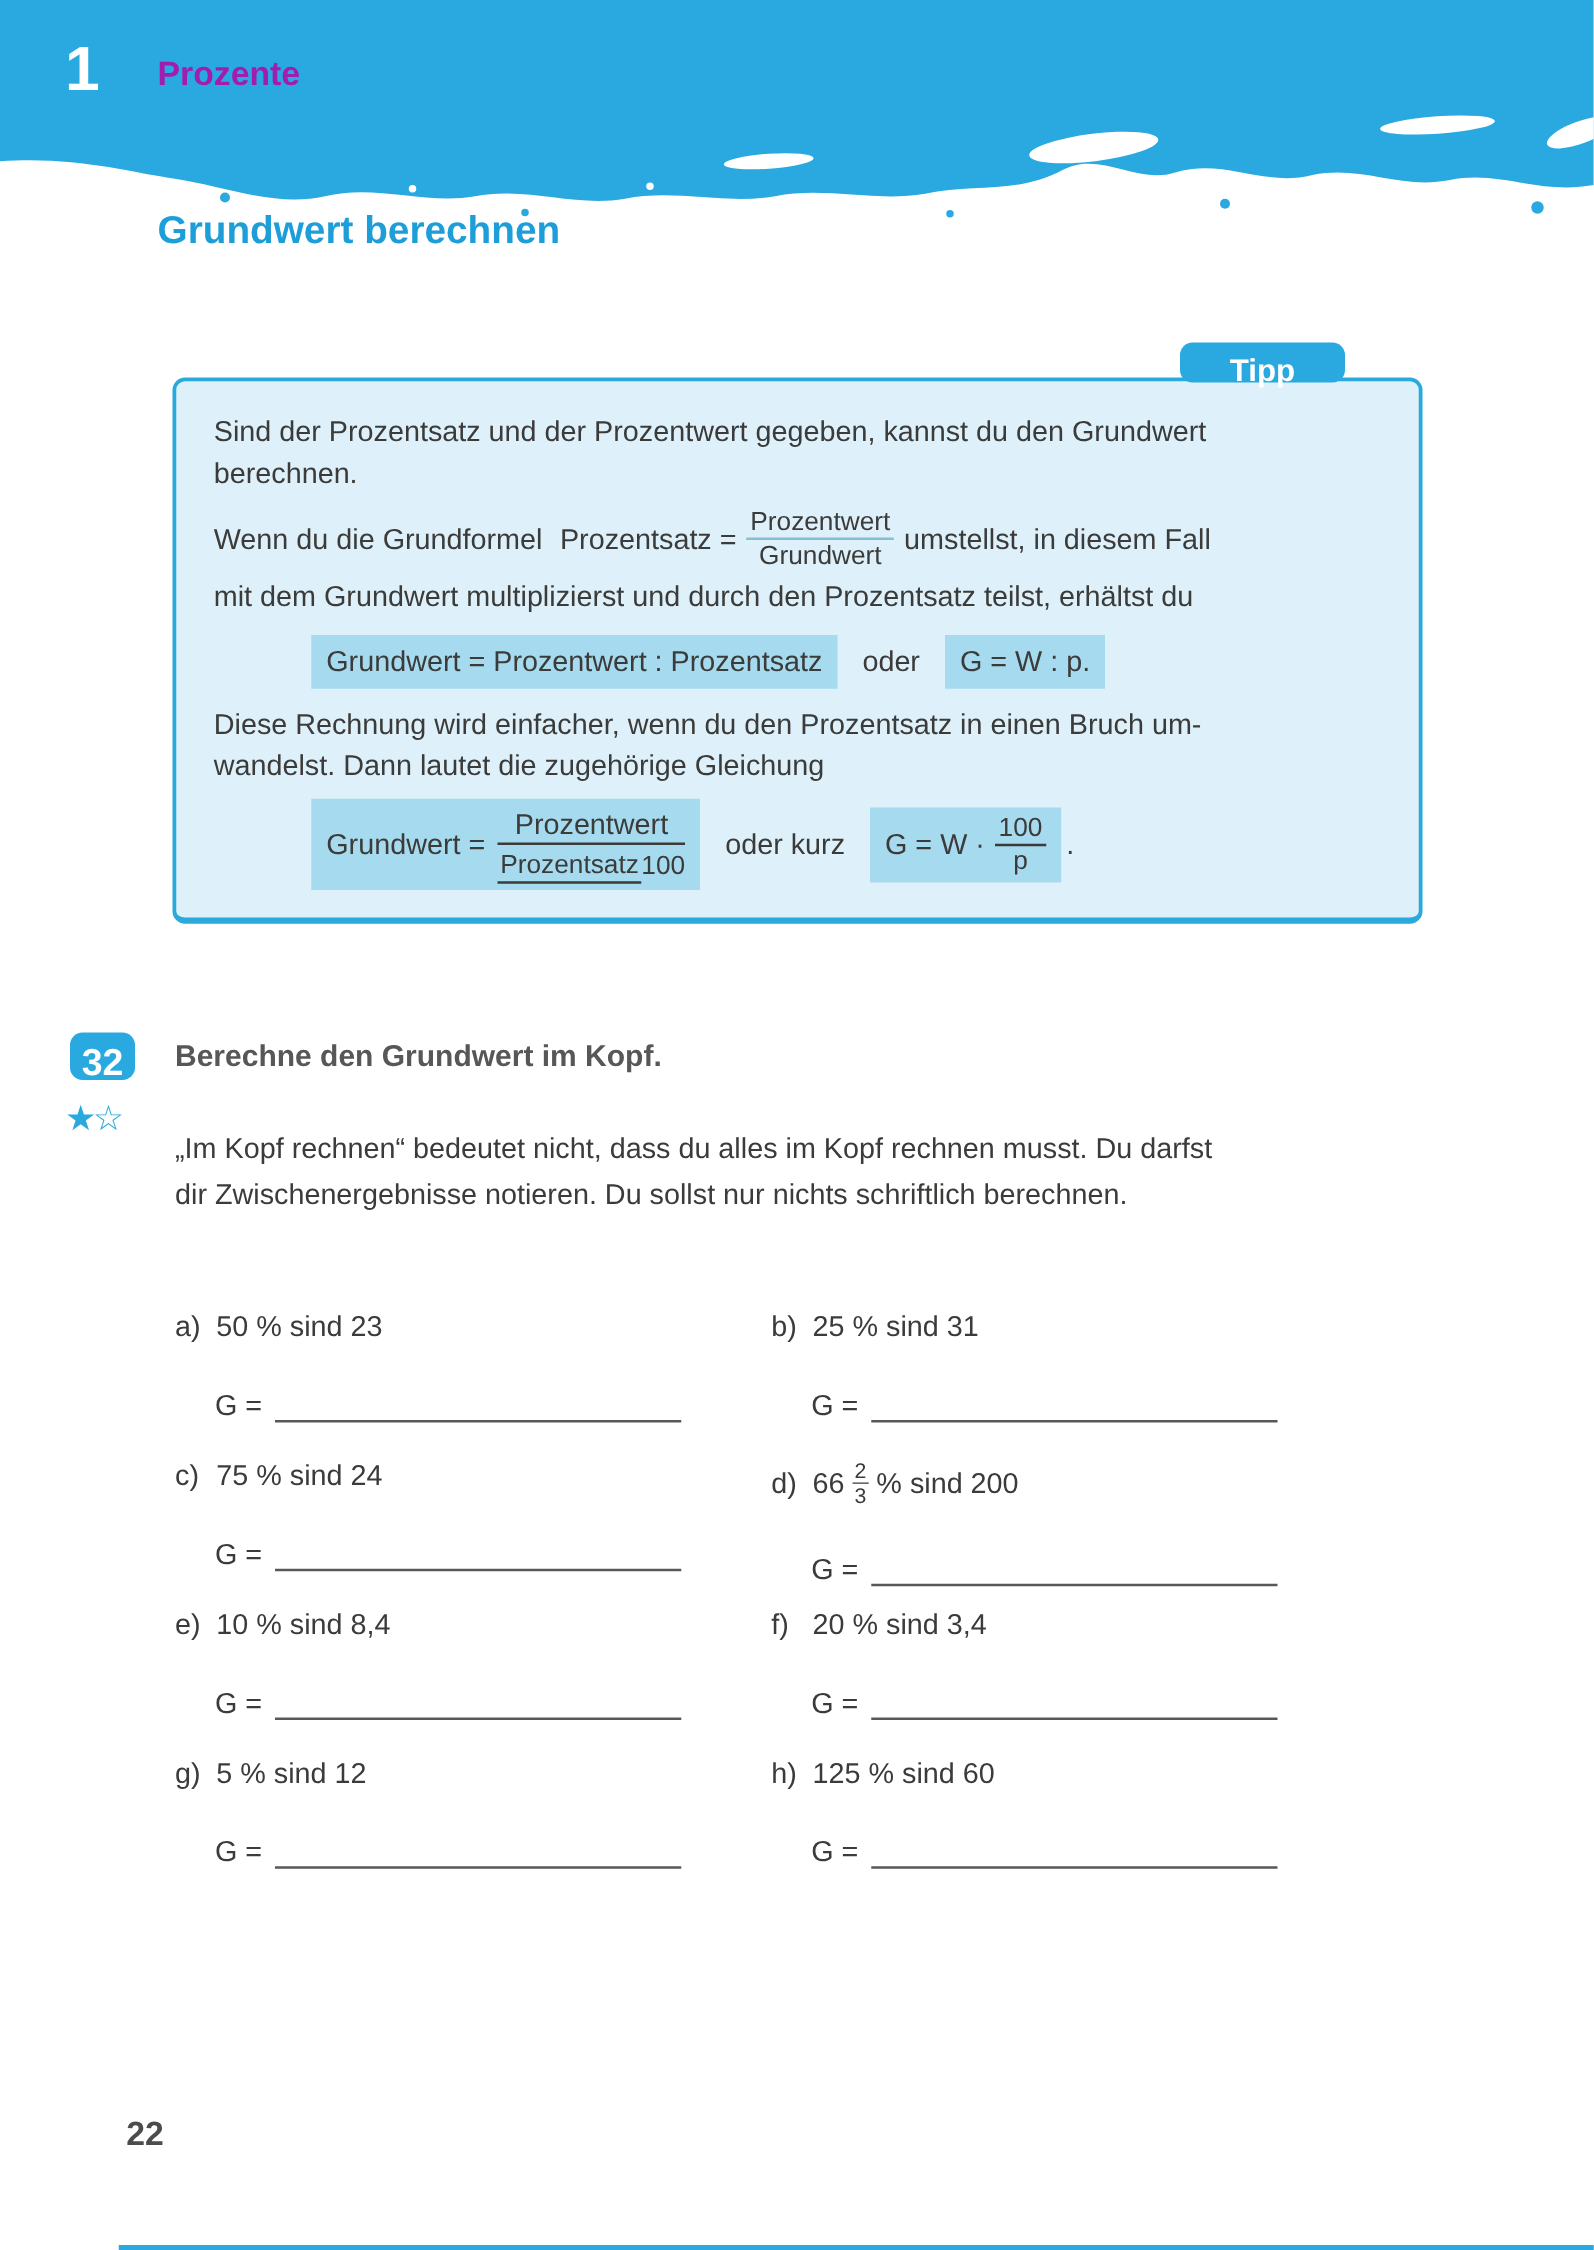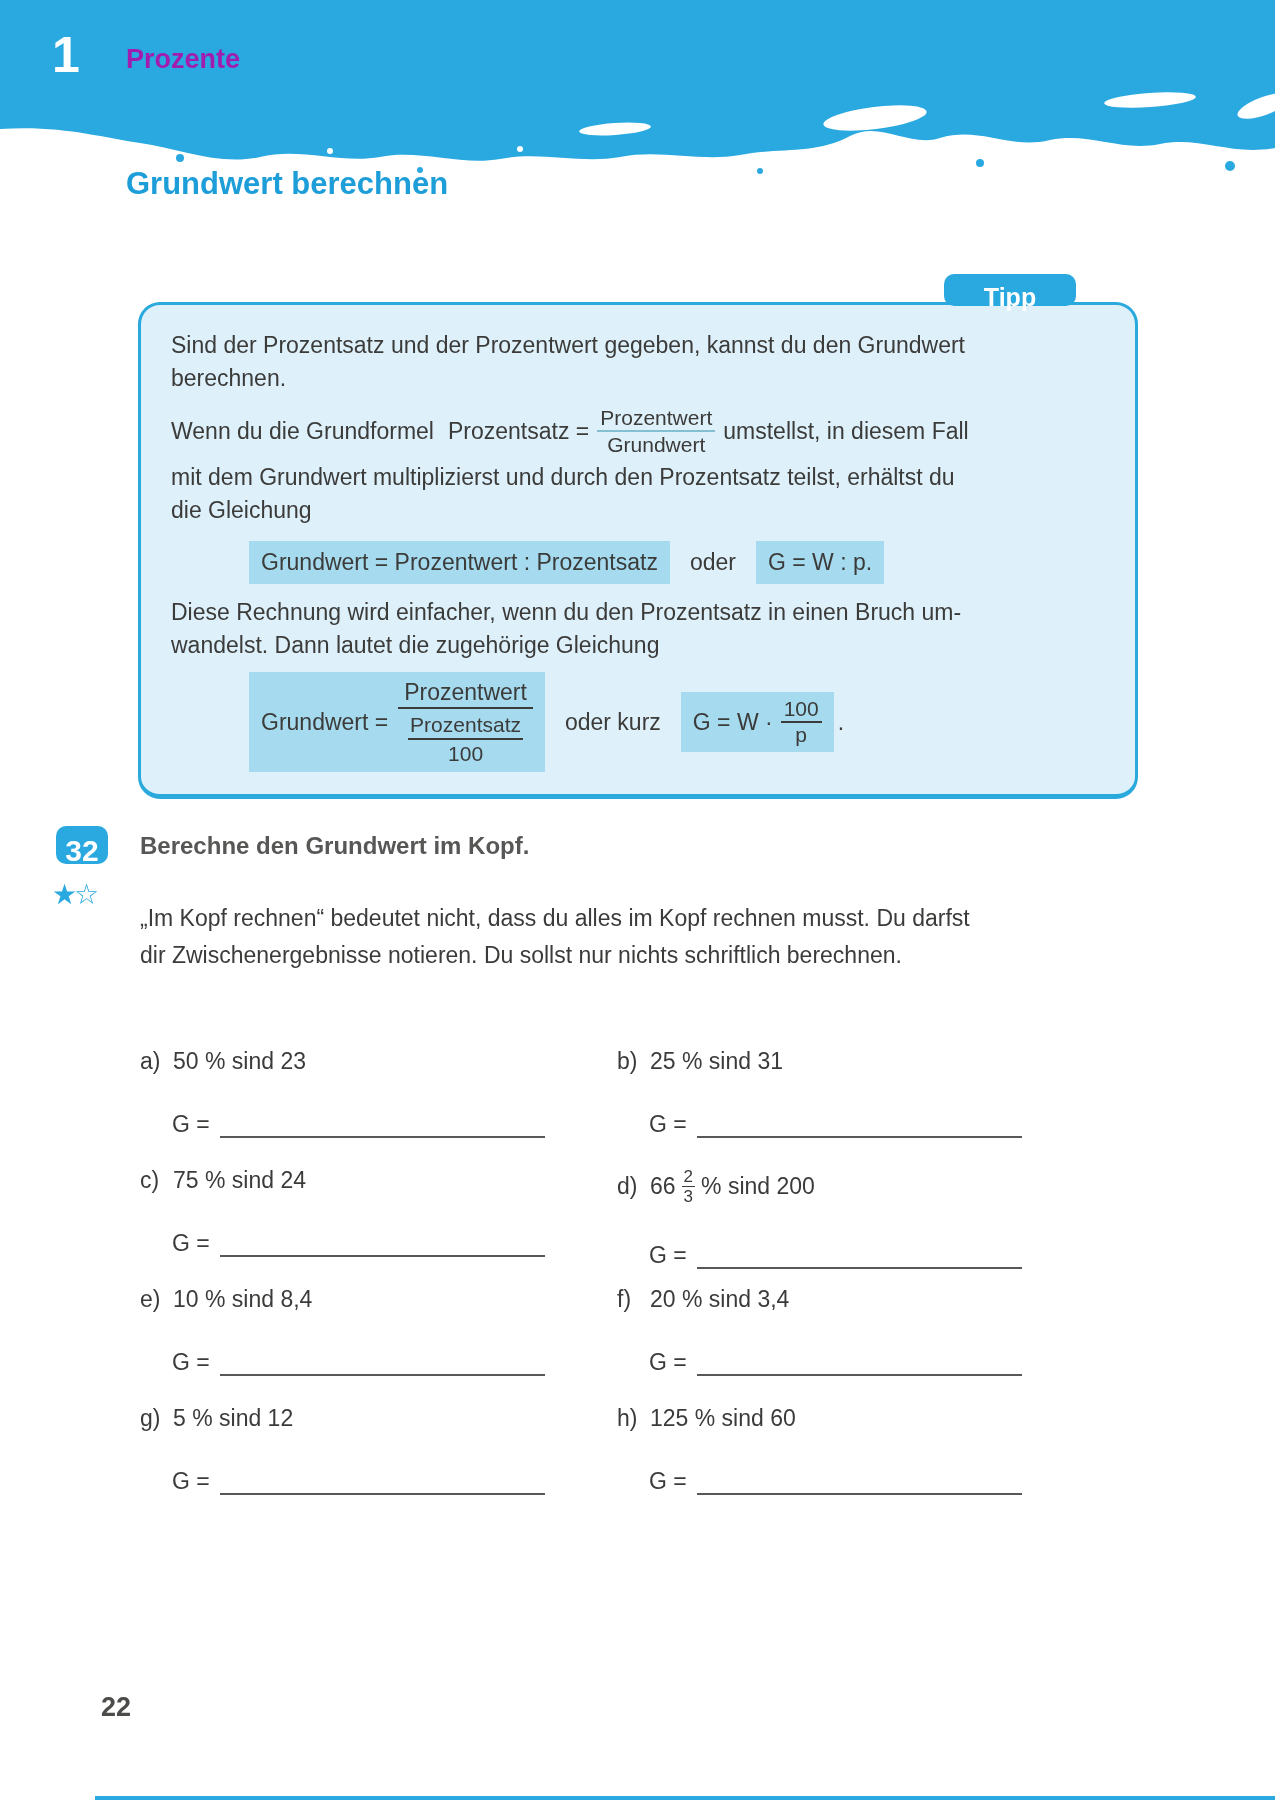--- a/index.html
+++ b/index.html
@@ -14,35 +14,35 @@
   .section-title{position:absolute;left:126px;top:166px;font-size:31px;font-weight:bold;color:#1d9ed9;}
 
   
   .tip-badge{
     position:absolute;left:944px;top:274px;width:132px;height:32px;z-index:3;
     background:#29a9e0;border-radius:10px;color:#fff;font-size:25px;font-weight:bold;
     text-align:center;line-height:46px;
   }
   .tipbox{
     position:absolute;left:138px;top:302px;width:1000px;box-sizing:border-box;
-    background:#def0fa;border:3px solid #2aa9dd;border-bottom-width:5px;border-radius:22px;
+    background:#def0fa;border:3px solid #2aa9dd;border-bottom-width:5px;border-radius:10px;
     padding:24px 30px 22px 30px;font-size:23px;line-height:33px;z-index:2;
   }
   .tip-line{display:block;}
   .inline-row{display:flex;align-items:center;margin-top:10px;margin-bottom:4px;}
   .frac{display:inline-flex;flex-direction:column;align-items:center;vertical-align:middle;margin:0 8px;}
   .frac .num,.frac .den{font-size:21px;line-height:25px;text-align:center;padding:0 3px;}
   .frac .bar{align-self:stretch;height:0;border-bottom:2px solid #85bfd2;}
   .eq-row{display:flex;align-items:center;margin-left:78px;margin-top:14px;}
   .hl{background:#a5daef;padding:5px 12px;display:inline-flex;align-items:center;}
   .eq-sep{margin:0 20px;}
   .bigfrac{display:inline-flex;flex-direction:column;align-items:center;margin-left:10px;}
   .bigfrac .num{font-size:23px;line-height:30px;padding:0 6px;}
   .bigfrac .bar{align-self:stretch;height:0;border-bottom:2px solid #3b3b3a;}
-  .innerfrac{display:inline-flex;flex-direction:column;align-items:center;margin-top:2px;}
+  .innerfrac{display:inline-flex;flex-direction:row;align-items:center;margin-top:2px;}
   .innerfrac .num{font-size:21px;line-height:27px;border-bottom:2px solid #3b3b3a;padding:0 2px;}
   .innerfrac .den{font-size:21px;line-height:27px;}
   .smallfrac{display:inline-flex;flex-direction:column;align-items:center;margin-left:8px;}
   .smallfrac .num{font-size:21px;line-height:24px;border-bottom:2px solid #3b3b3a;padding:0 3px;}
   .smallfrac .den{font-size:21px;line-height:24px;}
   .period{margin-left:4px;}
 
   
   .task-badge{
     position:absolute;left:56px;top:826px;width:52px;height:38px;background:#29a9e0;
@@ -108,21 +108,20 @@
     <span>Wenn du die Grundformel</span>
     <span style="margin-left:14px">Prozentsatz =</span>
     <span class="frac">
       <span class="num">Prozentwert</span>
       <span class="bar"></span>
       <span class="num">Grundwert</span>
     </span>
     <span>umstellst, in diesem Fall</span>
   </div>
   <span class="tip-line">mit dem Grundwert multiplizierst und durch den Prozentsatz teilst, erhältst du</span>
-  <span class="tip-line">die Gleichung</span>
 
   <div class="eq-row">
     <span class="hl">Grundwert = Prozentwert : Prozentsatz</span>
     <span class="eq-sep">oder</span>
     <span class="hl">G = W : p.</span>
   </div>
 
   <div style="margin-top:12px">
     <span class="tip-line">Diese Rechnung wird einfacher, wenn du den Prozentsatz in einen Bruch um-</span>
     <span class="tip-line">wandelst. Dann lautet die zugehörige Gleichung</span>

